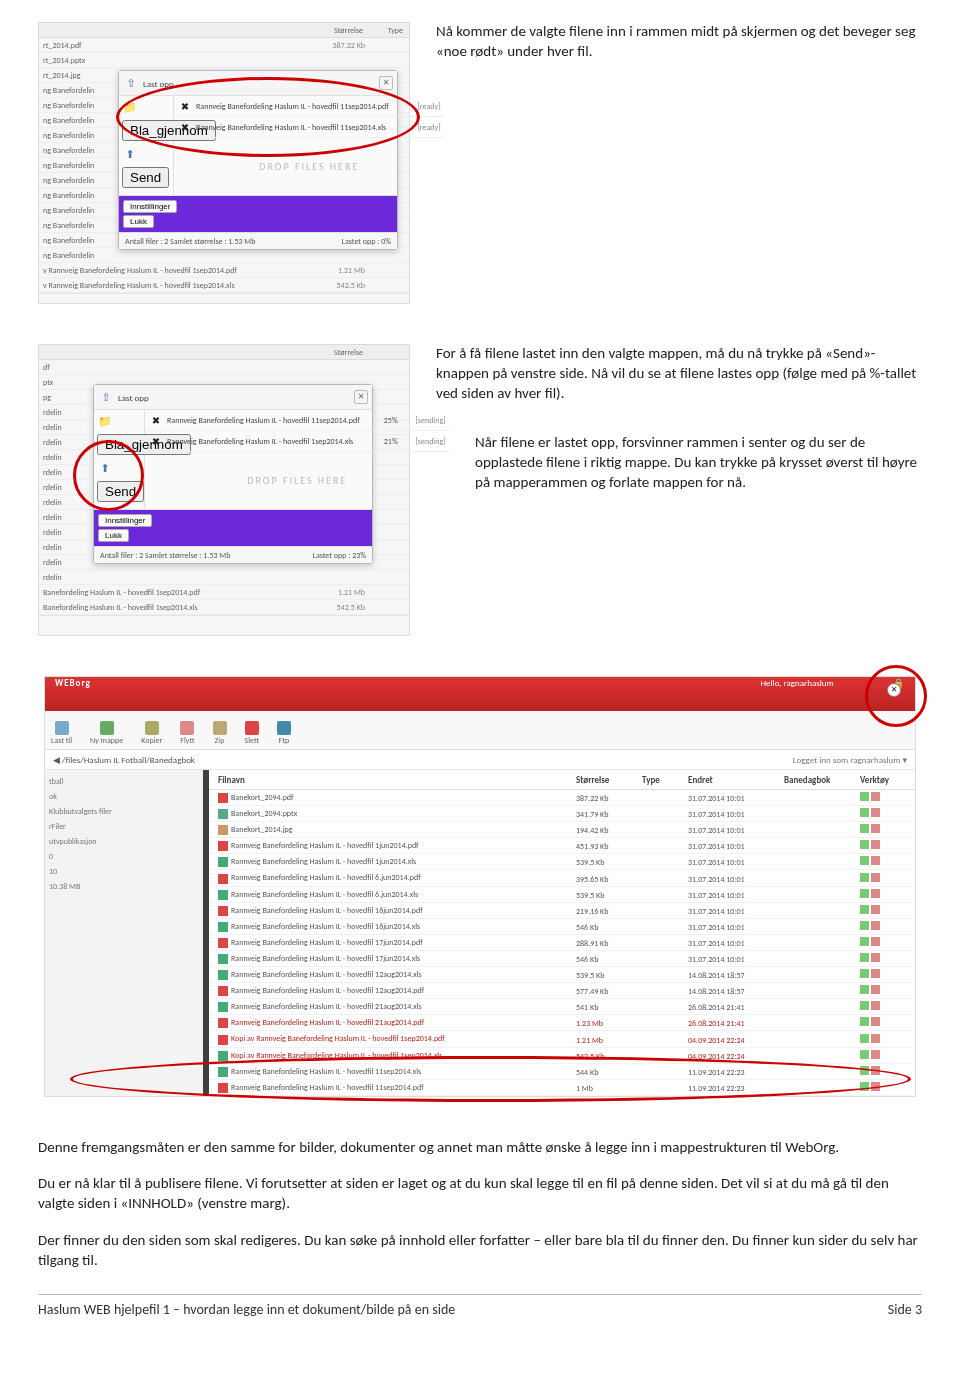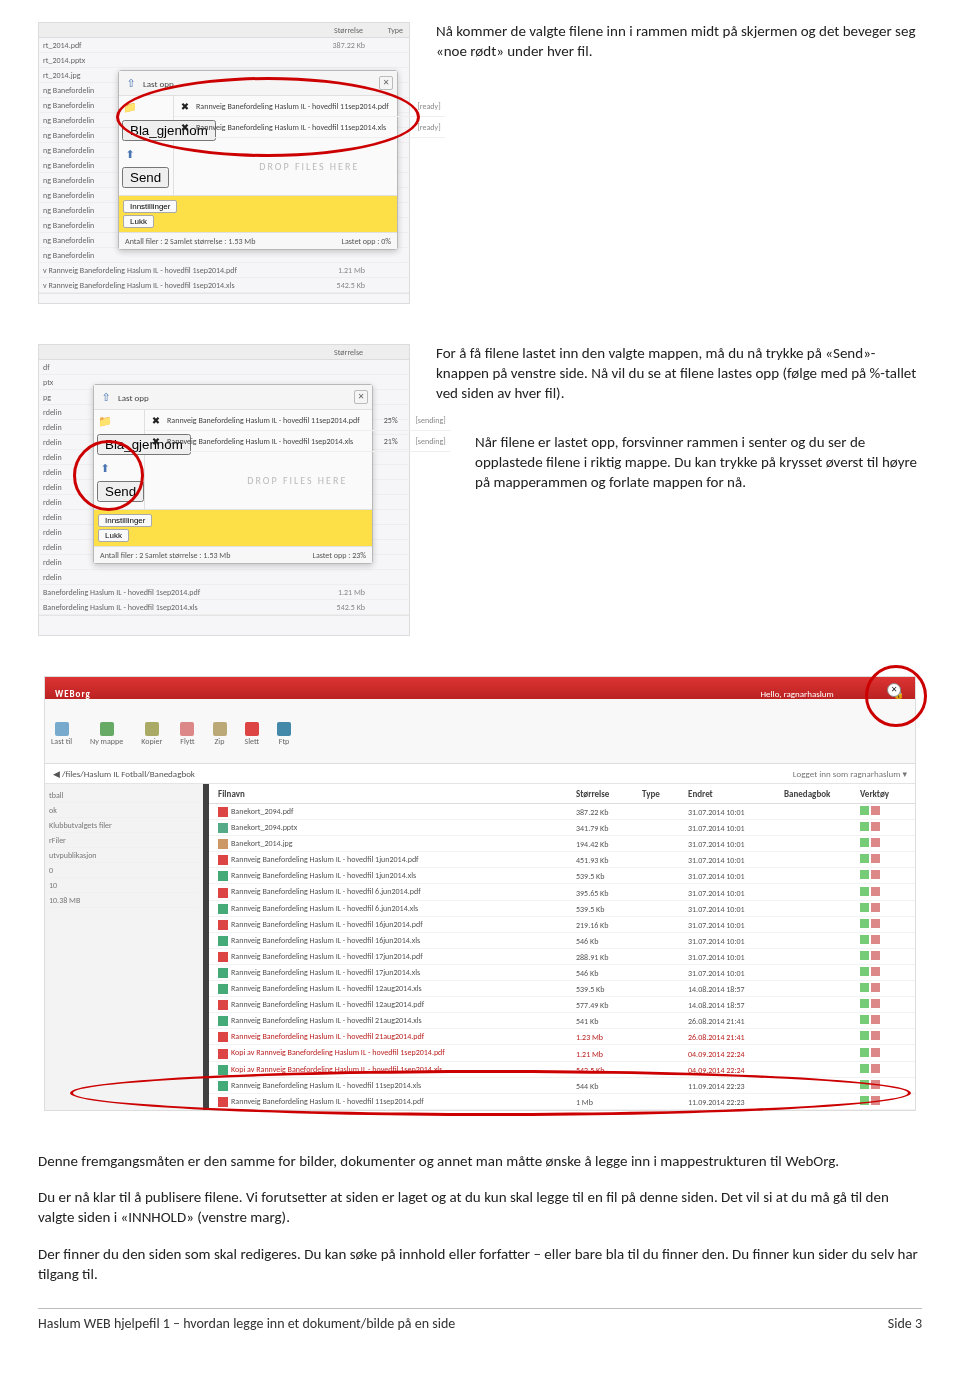--- a/index.html
+++ b/index.html
@@ -16,34 +16,34 @@
   .up-head { display:flex; align-items:center; padding:4px; border-bottom:1px solid #e0e0e0; background:#f5f5f5; }
   .arrow-up { width:16px; height:16px; display:flex; align-items:center; justify-content:center; font-size:11px; color:#4a77b3; }
   .up-head-lab { font-size:9px; color:#444; margin-left:4px; }
   .close-x { margin-left:auto; width:12px; height:12px; border:1px solid #bbb; border-radius:2px; font-size:8px; text-align:center; line-height:10px; color:#666; }
   .up-row { display:flex; align-items:center; padding:3px 4px; border-bottom:1px solid #eee; }
   .icon16 { width:14px; height:14px; display:flex; align-items:center; justify-content:center; font-size:10px; }
   .up-row .fname { flex:1; font-size:8px; color:#444; line-height:9px; padding:0 4px; white-space:nowrap; overflow:hidden; text-overflow:ellipsis; }
   .up-row .pct { width:34px; text-align:right; font-size:8px; color:#555; }
   .up-row .sts { width:48px; text-align:right; font-size:8px; color:#888; }
   .dropzone { text-align:center; font-size:10px; color:#bbb; letter-spacing:2px; padding:22px 0; }
-  .upanel-btns { display:flex; flex-direction:column; gap:2px; padding:4px; border-top:1px solid #e0e0e0; background:#fde047; }
+  .upanel-btns { display:flex; flex-direction:column; gap:2px; padding:4px; border-top:1px solid #e0e0e0; background:#6d28d9; }
   .btn3 { display:flex; align-items:center; gap:4px; }
   .btn3 button { font-size:8px; padding:1px 6px; border:1px solid #aaa; background:#fafafa; border-radius:2px; }
   .up-foot { display:flex; align-items:center; padding:3px 6px; border-top:1px solid #e0e0e0; font-size:8px; color:#555; background:#f7f7f7; }
   .up-foot .r { margin-left:auto; }
   .circle { position:absolute; border:3px solid #c00; border-radius:50%; pointer-events:none; }
   .ellipse { position:absolute; border:3px solid #c00; border-radius:50%; pointer-events:none; }
   .explain { flex:1; padding-left:26px; font-size:15px; line-height:1.32; }
   .explain p { margin:0 0 14px 0; }
   .webshot { position:relative; margin:0 auto 40px auto; width:870px; background:#f3f3f3; border:1px solid #ddd; }
-  .topbar { background:linear-gradient(#d33,#b22); height:22px; display:flex; align-items:flex-end; color:#fff; font-size:9px; padding:0 10px; }
+  .topbar { background:linear-gradient(#d33,#b22); height:34px; display:flex; align-items:flex-start; color:#fff; font-size:9px; padding:0 10px; }
   .topbar .brand { font-weight:bold; letter-spacing:1px; }
   .topbar .hello { margin-left:auto; margin-right:60px; }
-  .toolbar { background:#f8f8f8; height:30px; display:flex; align-items:flex-end; padding:17px 6px; border-bottom:1px solid #ddd; gap:18px; }
+  .toolbar { background:#f8f8f8; height:30px; display:flex; align-items:flex-end; padding:4px 6px; border-bottom:1px solid #ddd; gap:18px; }
   .tbtn { display:flex; flex-direction:column; align-items:center; font-size:8px; color:#666; }
   .tbtn .ic { width:14px; height:14px; border-radius:2px; }
   .path { background:#fff; border-bottom:1px solid #e4e4e4; padding:4px 8px; font-size:9px; color:#555; display:flex; align-items:center; }
   .path .right { margin-left:auto; color:#777; }
   .wbody { display:flex; }
   .wside { width:150px; border-right:6px solid #404040; font-size:8px; color:#777; padding:4px; }
   .wside div { padding:2px 0; border-bottom:1px solid #f0f0f0; white-space:nowrap; overflow:hidden; }
   .wfiles { flex:1; background:#fff; }
   .wh { display:flex; font-size:9px; color:#444; border-bottom:1px solid #ddd; padding:4px 6px; font-weight:bold; }
   .wh div, .wr div { padding:0 3px; }

